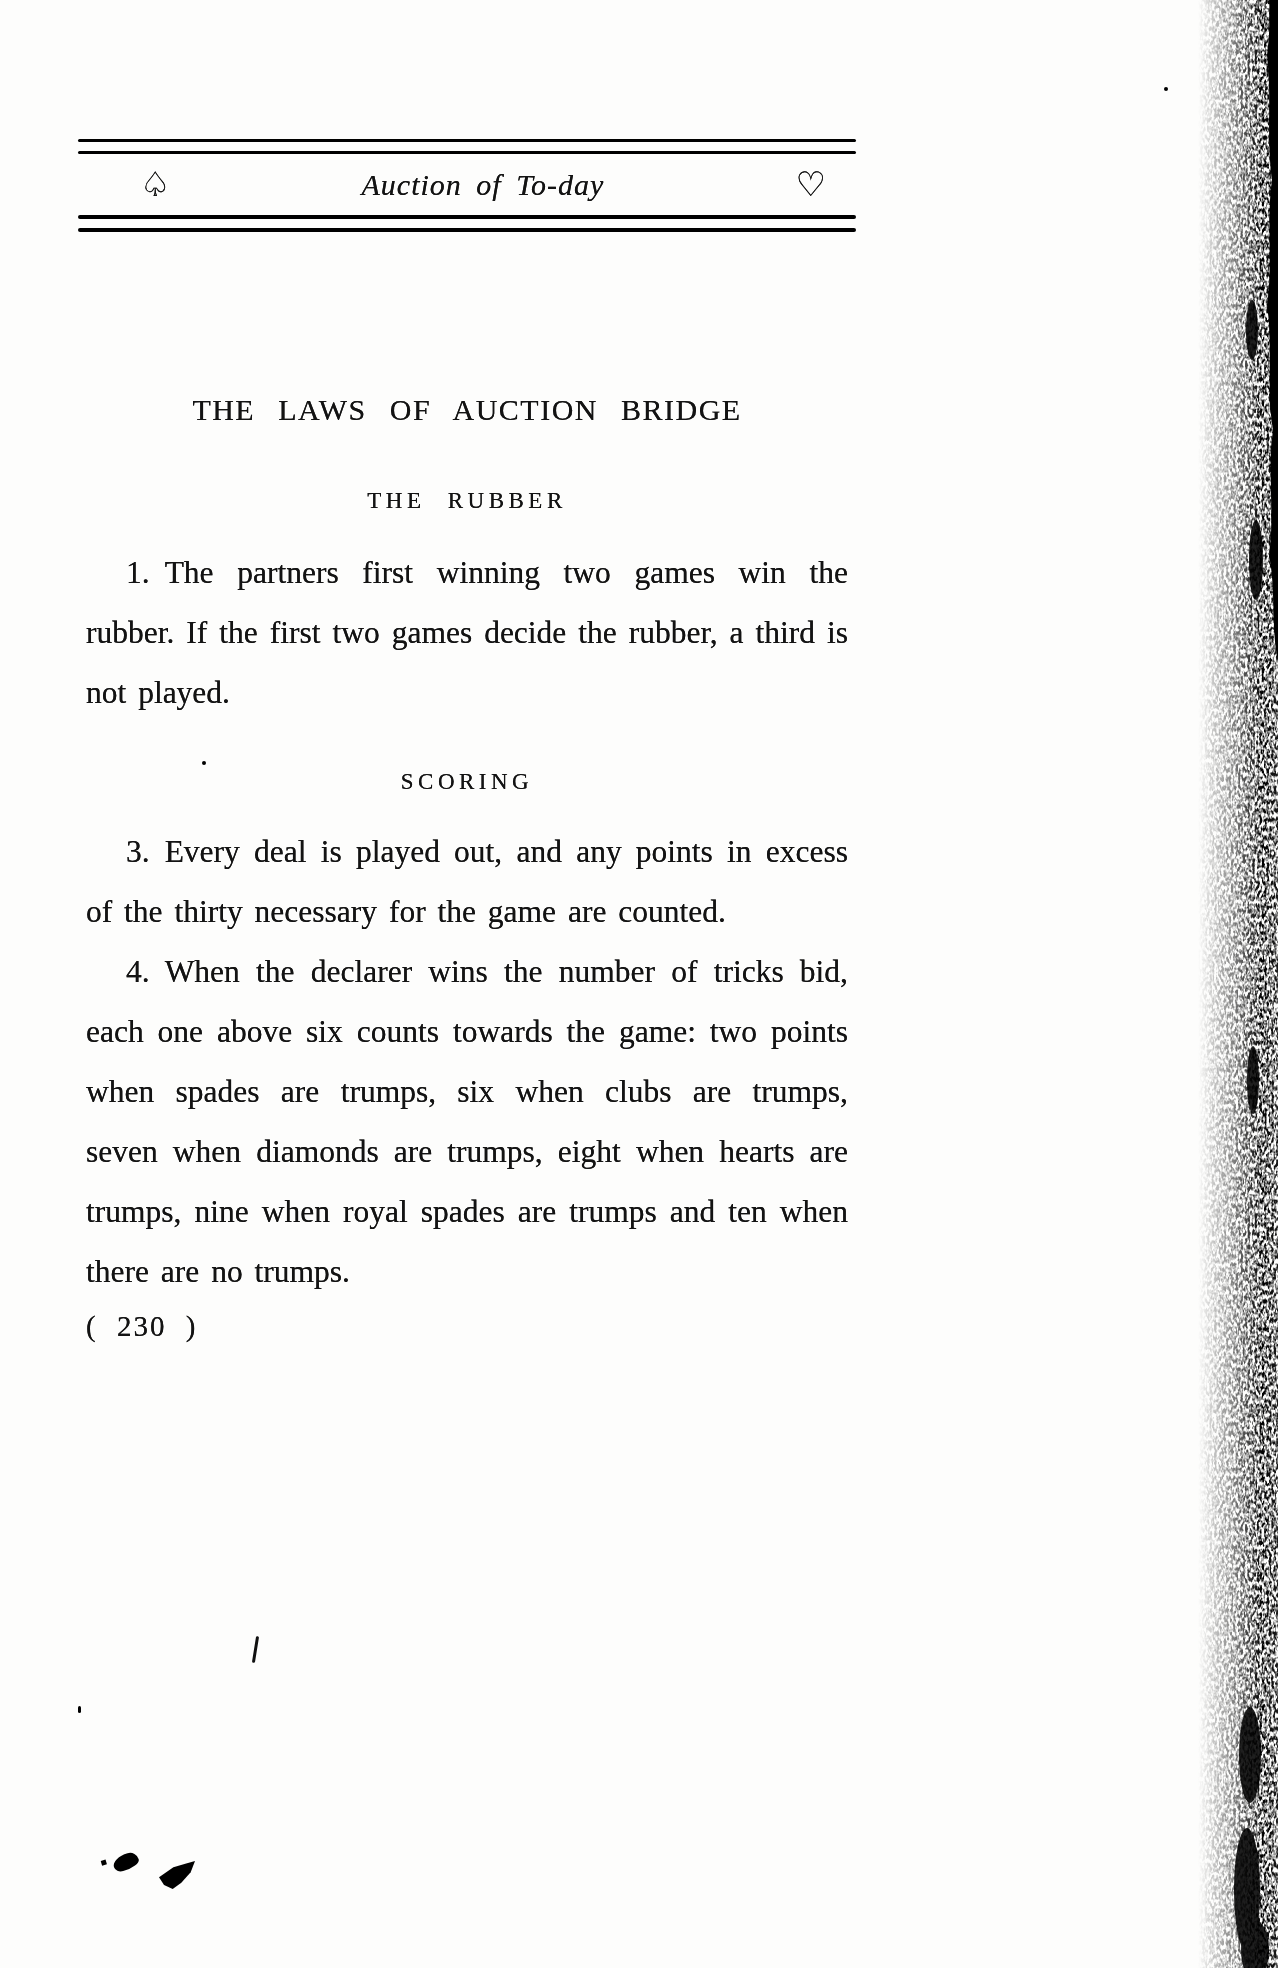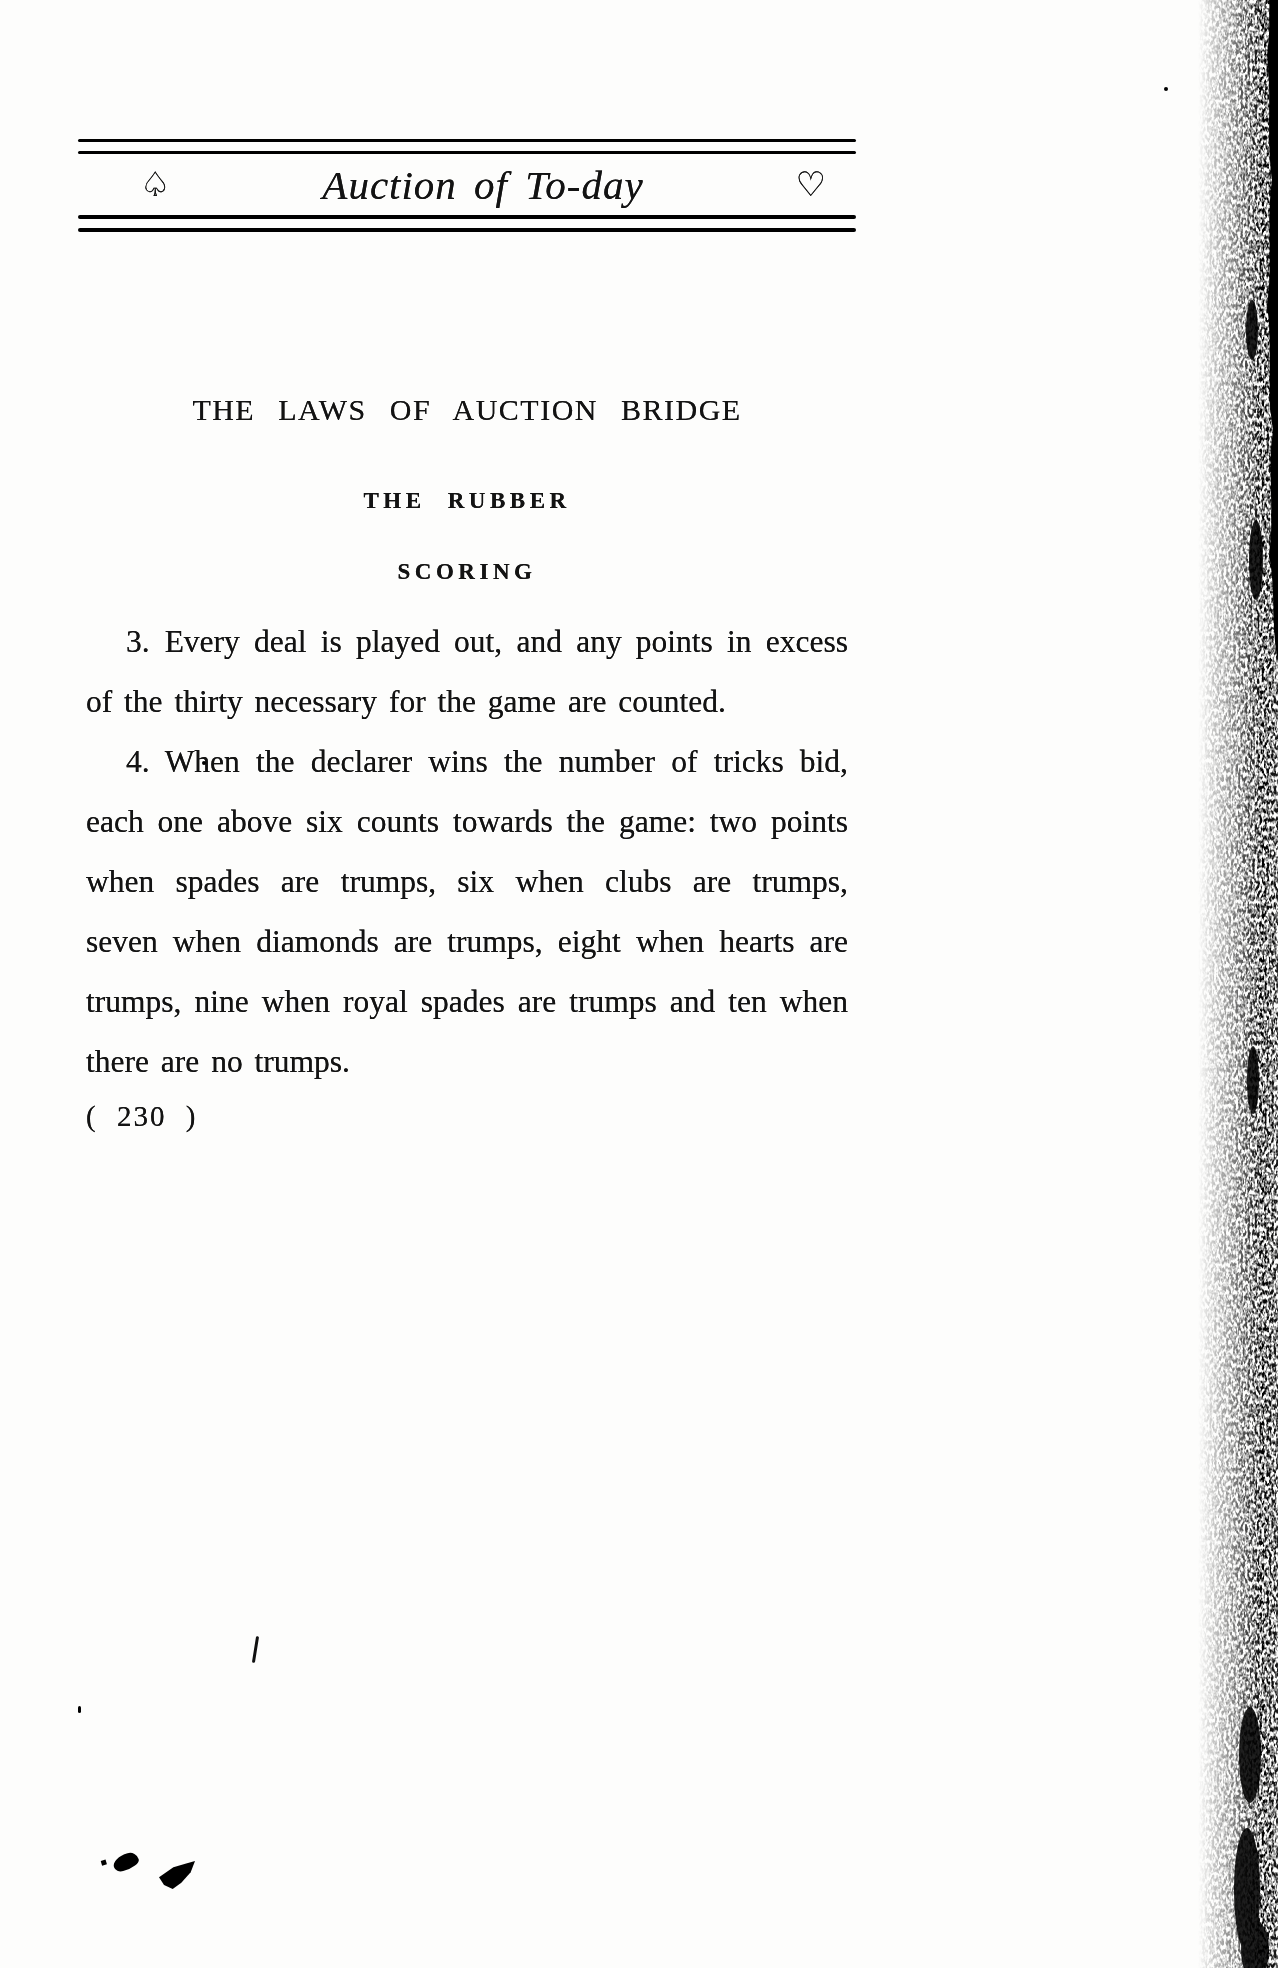--- a/index.html
+++ b/index.html
@@ -21,31 +21,31 @@
 
   .header-row{
     position:absolute;left:78px;top:157px;width:778px;height:56px;
     display:flex;align-items:center;
   }
   .suit{font-size:34px;line-height:1;}
   .suit.spade{margin-left:62px;}
   .suit.heart{margin-right:30px;}
   .running-title{
     flex:1;text-align:center;
-    font-style:italic;font-size:41px;letter-spacing:1px;word-spacing:6px;
+    font-style:italic;font-size:30px;letter-spacing:1px;word-spacing:6px;
   }
 
   
   .content{position:absolute;left:86px;top:393px;width:762px;}
   h1{
     margin:0 0 60px 0;font-weight:400;font-size:30px;line-height:1.15;
     text-align:center;letter-spacing:1.5px;word-spacing:14px;
   }
   h2{
-    margin:0 0 30px 0;font-weight:700;font-size:23px;line-height:1.1;
+    margin:0 0 30px 0;font-weight:400;font-size:23px;line-height:1.1;
     text-align:center;letter-spacing:4.5px;word-spacing:12px;
   }
   h2.scoring{margin:46px 0 28px 0;}
   p.law{
     margin:0;font-size:31.5px;line-height:60px;
     text-align:justify;text-indent:40px;word-spacing:4px;
   }
   p.law .num{padding-right:15px;}
   .page-number{
     margin-top:8px;text-align:left;
@@ -93,20 +93,21 @@
   <div class="rule-pair bottom">
     <div class="rule"></div>
     <div class="rule"></div>
   </div>
 
   <main class="content thicken">
     <h1>THE LAWS OF AUCTION BRIDGE</h1>
 
     <h2>THE RUBBER</h2>
 
+    <p class="law"><span class="num">1.</span><span>The partners first winning two games win the rubber. If the first two games decide the rubber, a third is not played.</span></p>
 
     <h2 class="scoring">SCORING</h2>
 
 
     <p class="law"><span class="num">3.</span><span>Every deal is played out, and any points in excess of the thirty necessary for the game are counted.</span></p>
 
     <p class="law"><span class="num">4.</span><span>When the declarer wins the number of tricks bid, each one above six counts towards the game: two points when spades are trumps, six when clubs are trumps, seven when diamonds are trumps, eight when hearts are trumps, nine when royal spades are trumps and ten when there are no trumps.</span></p>
 
 
     <div class="page-number">( 230 )</div>

